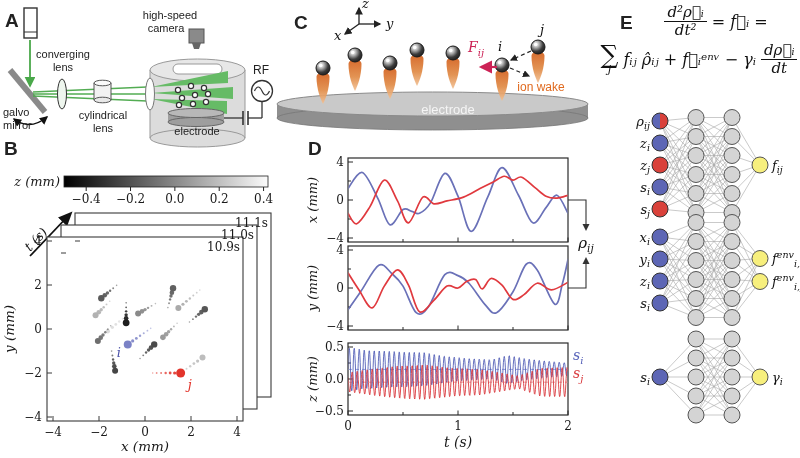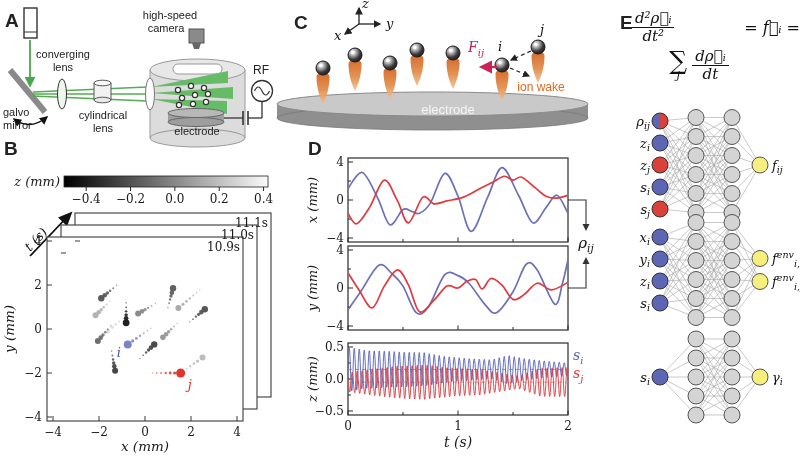--- a/index.html
+++ b/index.html
@@ -8,21 +8,21 @@
   .plabel{position:absolute;font-family:"Liberation Sans",sans-serif;font-size:19px;
           font-weight:600;color:#222;}
   svg{position:absolute;overflow:visible;}
   .slab{font-family:"Liberation Sans",sans-serif;font-size:11px;fill:#222;}
   .tick{font-family:"DejaVu Serif",serif;font-size:12px;fill:#1a1a1a;}
   .axlab{font-family:"DejaVu Serif",serif;font-style:italic;font-size:13px;fill:#1a1a1a;}
   .mathlab{font-family:"DejaVu Serif",serif;font-style:italic;font-size:13px;fill:#111;}
   .eq{position:absolute;left:598px;top:2px;width:202px;font-family:"DejaVu Serif",serif;
       font-style:italic;font-size:16px;color:#111;}
   .eq .row{display:flex;justify-content:center;align-items:center;gap:5px;}
-  .eq .row1{padding-left:34px;margin-top:8px;justify-content:space-between;}
+  .eq .row1{padding-left:34px;margin-top:2px;}
   .eq .row2{margin-top:4px;}
   .frac{display:inline-flex;flex-direction:column;align-items:center;line-height:1.1;font-size:15px;}
   .frac .num{border-bottom:1.2px solid #111;padding:0 3px;}
   .sum{display:inline-flex;flex-direction:column;align-items:center;line-height:.85;}
   .sum .sig{font-size:25px;font-style:normal;}
   .sum .ssub{font-size:11px;}
 </style>
 </head>
 <body>
 
@@ -461,20 +461,21 @@
           <span class="num">d²ρ⃗ᵢ</span>
           <span class="den">dt²</span>
         </span>
       <span>= f⃗ᵢ =</span>
     </div>
     <div class="row row2">
       <span class="sum">
           <span class="sig">∑</span>
           <span class="ssub">j</span>
         </span>
+      <span>fᵢⱼ ρ̂ᵢⱼ + f⃗ᵢᵉⁿᵛ − γᵢ</span>
       <span class="frac">
           <span class="num">dρ⃗ᵢ</span>
           <span class="den">dt</span>
         </span>
     </div>
   </div>
   <svg id="svgE" width="200" height="358" style="left:600px;top:100px;">
       <g>
         <line x1="60" y1="21" x2="96" y2="17.5" stroke="#a6a6a6" stroke-width="0.6"></line>
         <line x1="60" y1="21" x2="96" y2="36.5" stroke="#a6a6a6" stroke-width="0.6"></line>

